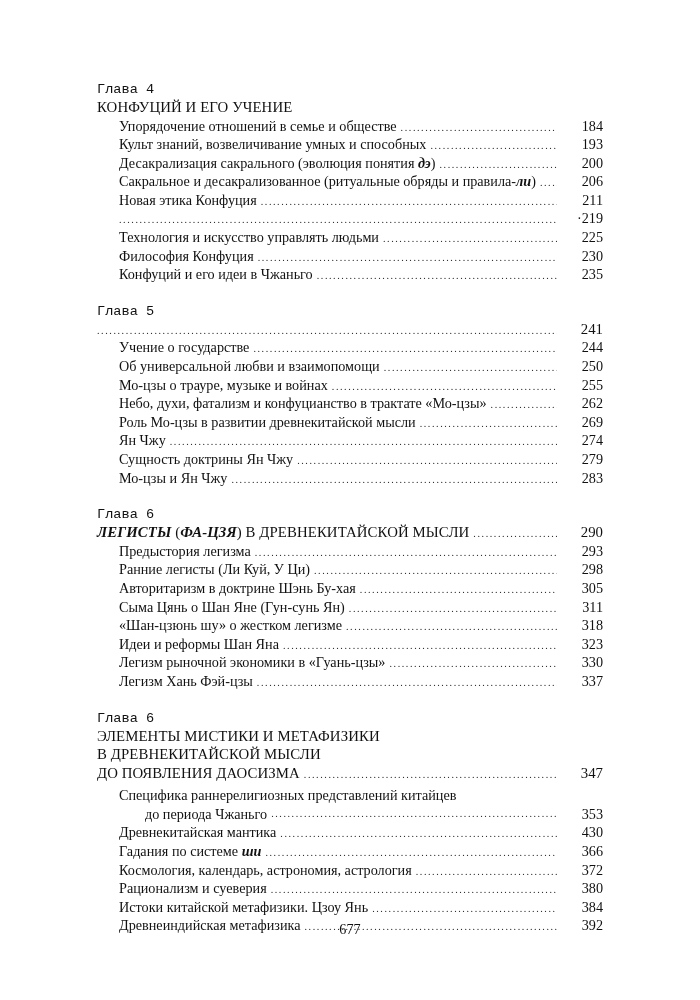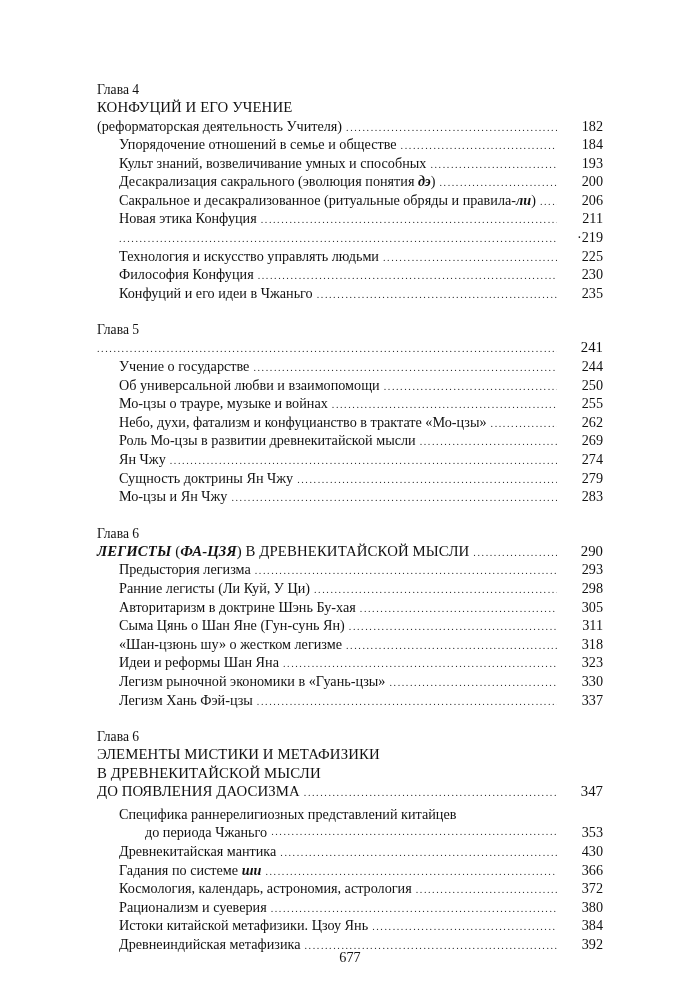--- a/index.html
+++ b/index.html
@@ -22,20 +22,21 @@
       top: 81px;
       width: 506px;
     }
     .chapter {
       margin-bottom: 19px;
     }
     .chapter-label {
       font-size: 13.6px;
       line-height: 17px;
       height: 17px;
+      font-family: Liberation Mono, monospace;
     }
     .title-line {
       font-size: 14.8px;
       line-height: 18.5px;
       height: 18.5px;
       white-space: nowrap;
       letter-spacing: 0.1px;
     }
     .row {
       display: flex;
@@ -92,36 +93,30 @@
       margin-top: 4px;
     }
     i { font-style: italic; font-weight: bold; }
     .page-number {
       position: absolute;
       left: 0;
       width: 700px;
       top: 921px;
       text-align: center;
       font-size: 14.2px;
-      margin-top: 28px;
     }
   </style>
 </head>
 <body>
 
 <div class="toc">
 
   <div class="chapter">
     <div class="chapter-label">Глава 4</div>
     <div class="title-line">КОНФУЦИЙ И ЕГО УЧЕНИЕ</div>
-    <div class="row sub-row">
-      <span class="text">(реформаторская деятельность Учителя)</span>
-      <span class="dots"></span>
-      <span class="page">182</span>
-    </div>
     <div class="row entry">
       <span class="text">Упорядочение отношений в семье и обществе</span>
       <span class="dots"></span>
       <span class="page">184</span>
     </div>
     <div class="row entry">
       <span class="text">Культ знаний, возвеличивание умных и способных</span>
       <span class="dots"></span>
       <span class="page">193</span>
     </div>

